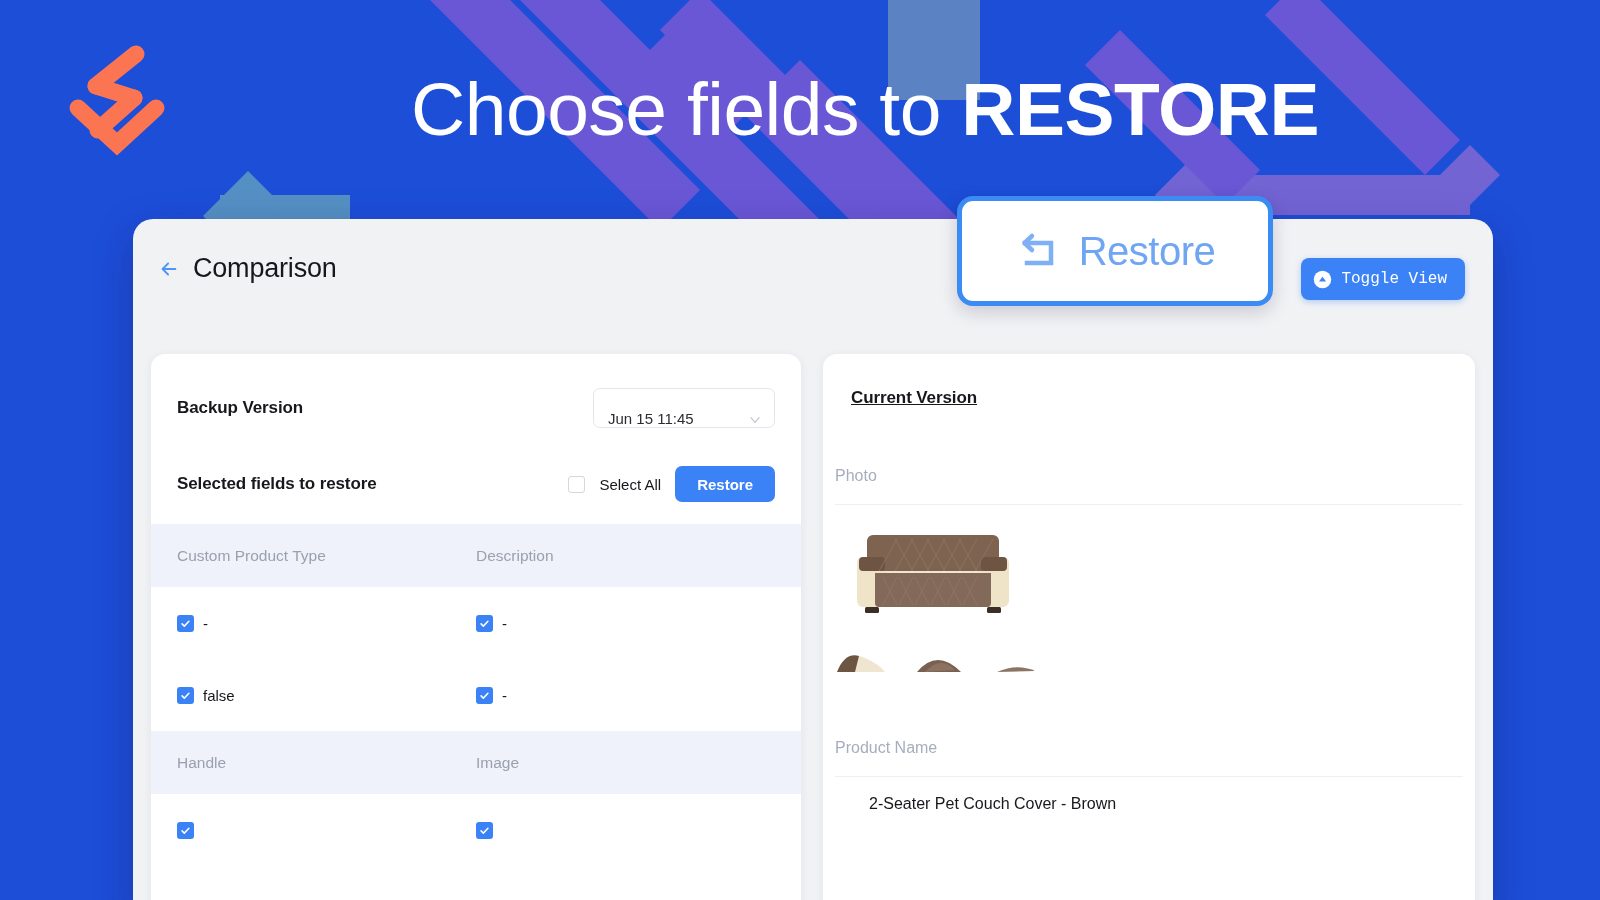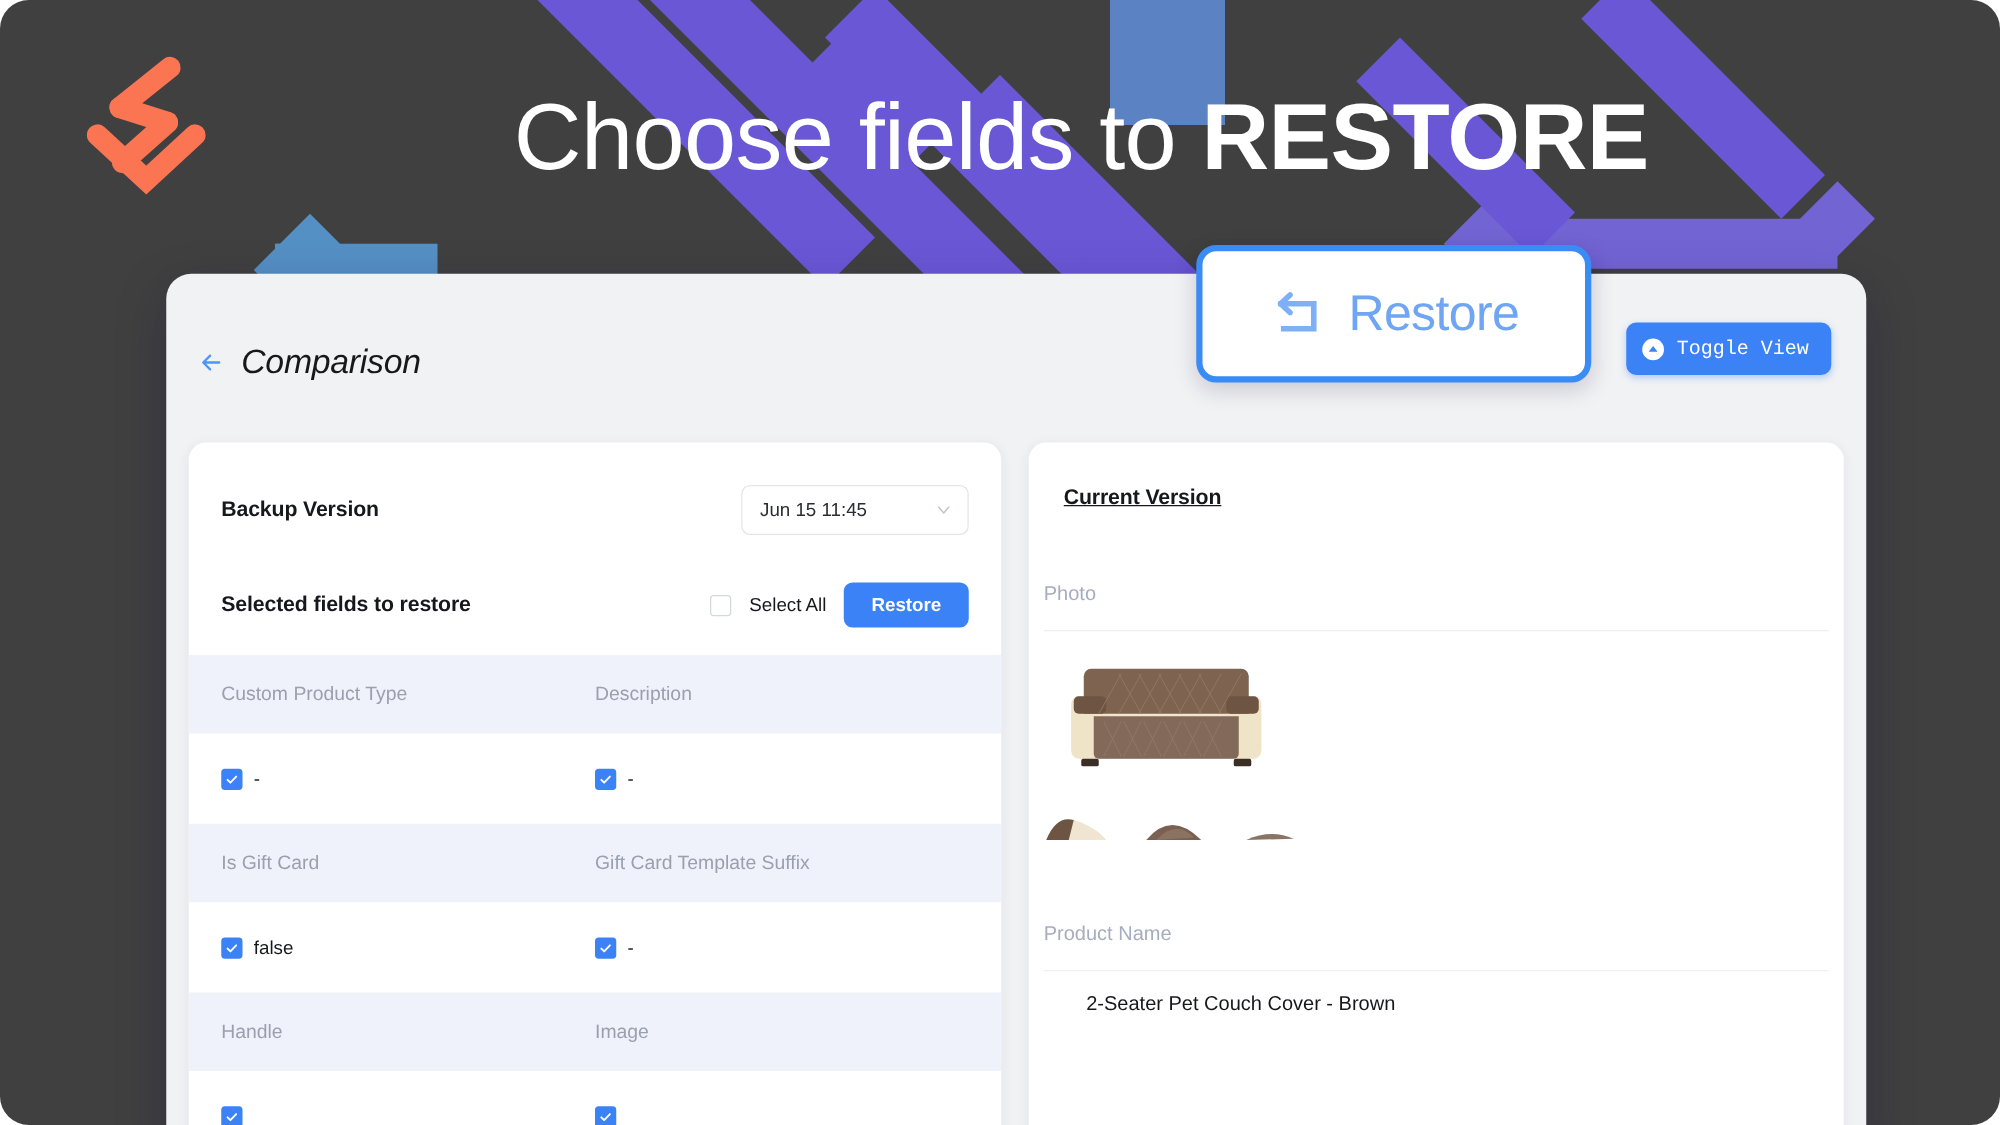--- a/index.html
+++ b/index.html
@@ -4,23 +4,22 @@
 <style>
   * { box-sizing: border-box; margin: 0; padding: 0; }
   html, body {
     width: 1600px; height: 900px;
     overflow: hidden;
     font-family: "Liberation Sans", sans-serif;
   }
   .stage {
     position: relative;
     width: 1600px; height: 900px;
-    background: #404040;
+    background: #1d4ed8;
     overflow: hidden;
-    border-radius: 23px;
   }
 
   
   .bg-deco { position: absolute; inset: 0; overflow: hidden; pointer-events: none; }
 
   
   .logo { position: absolute; left: 62px; top: 40px; width: 110px; height: 120px; }
 
   
   .headline {
@@ -45,22 +44,22 @@
     background: #F1F2F4;
     border-radius: 20px 20px 0 0;
     box-shadow: 0 14px 40px rgba(20,10,60,0.28);
     overflow: hidden;
   }
   .app-topbar {
     position: relative;
     height: 135px;
   }
   .back-row {
-    position: absolute; left: 25px; top: 55px;
-    display: flex; align-items: center; gap: 13px; font-style: italic;
+    position: absolute; left: 25px; top: 34px;
+    display: flex; align-items: center; gap: 13px;
   }
   .back-arrow { width: 22px; height: 22px; display: block; }
   .page-title {
     font-size: 27px; color: #17181C; font-weight: 500; letter-spacing: -0.2px;
   }
   .toggle-view-btn {
     position: absolute; right: 28px; top: 39px;
     height: 42px; padding: 0 18px 0 12px;
     background: #3B82F6; color: #fff;
     border: none; border-radius: 8px;
@@ -86,21 +85,21 @@
   .panel-right { flex: 1; }
 
   
   .lp-head { padding: 34px 26px 0 26px; }
   .lp-row1 { display: flex; align-items: center; justify-content: space-between; height: 40px; }
   .lp-label { font-size: 17px; color: #17181C; font-weight: 600; letter-spacing: -0.1px; }
   .version-select {
     width: 182px; height: 40px;
     border: 1px solid #E3E5E9; border-radius: 7px;
     background: #fff;
-    display: flex; align-items: center; justify-content: space-between;
+    display: flex; align-items: flex-end; justify-content: space-between;
     padding: 0 12px 0 14px; cursor: pointer;
   }
   .version-select .val { font-size: 15px; color: #2B2D33; }
   .chev { width: 14px; height: 14px; display:block; }
 
   .lp-row2 { display: flex; align-items: center; justify-content: space-between; margin-top: 38px; height: 36px; }
   .lp-row2-right { display: flex; align-items: center; gap: 14px; }
   .cb-outline {
     width: 17px; height: 17px; border: 1.5px solid #D4D7DE;
     border-radius: 3px; background: #fff; cursor: pointer; flex: none;
@@ -278,24 +277,20 @@
             <div class="ft-value-cell">
               <span class="cb-checked">
                 <svg viewBox="0 0 16 16">
                     <path d="M3 8.5 L6.3 11.8 L13 4.8" stroke="#fff" stroke-width="2.2" fill="none" stroke-linecap="round" stroke-linejoin="round"></path>
                   </svg>
               </span>
               <span class="ft-value-text">-</span>
             </div>
           </div>
 
-          <div class="ft-header-row">
-            <span class="ft-header-cell">Is Gift Card</span>
-            <span class="ft-header-cell">Gift Card Template Suffix</span>
-          </div>
           <div class="ft-value-row">
             <div class="ft-value-cell">
               <span class="cb-checked">
                 <svg viewBox="0 0 16 16">
                     <path d="M3 8.5 L6.3 11.8 L13 4.8" stroke="#fff" stroke-width="2.2" fill="none" stroke-linecap="round" stroke-linejoin="round"></path>
                   </svg>
               </span>
               <span class="ft-value-text">false</span>
             </div>
             <div class="ft-value-cell">

